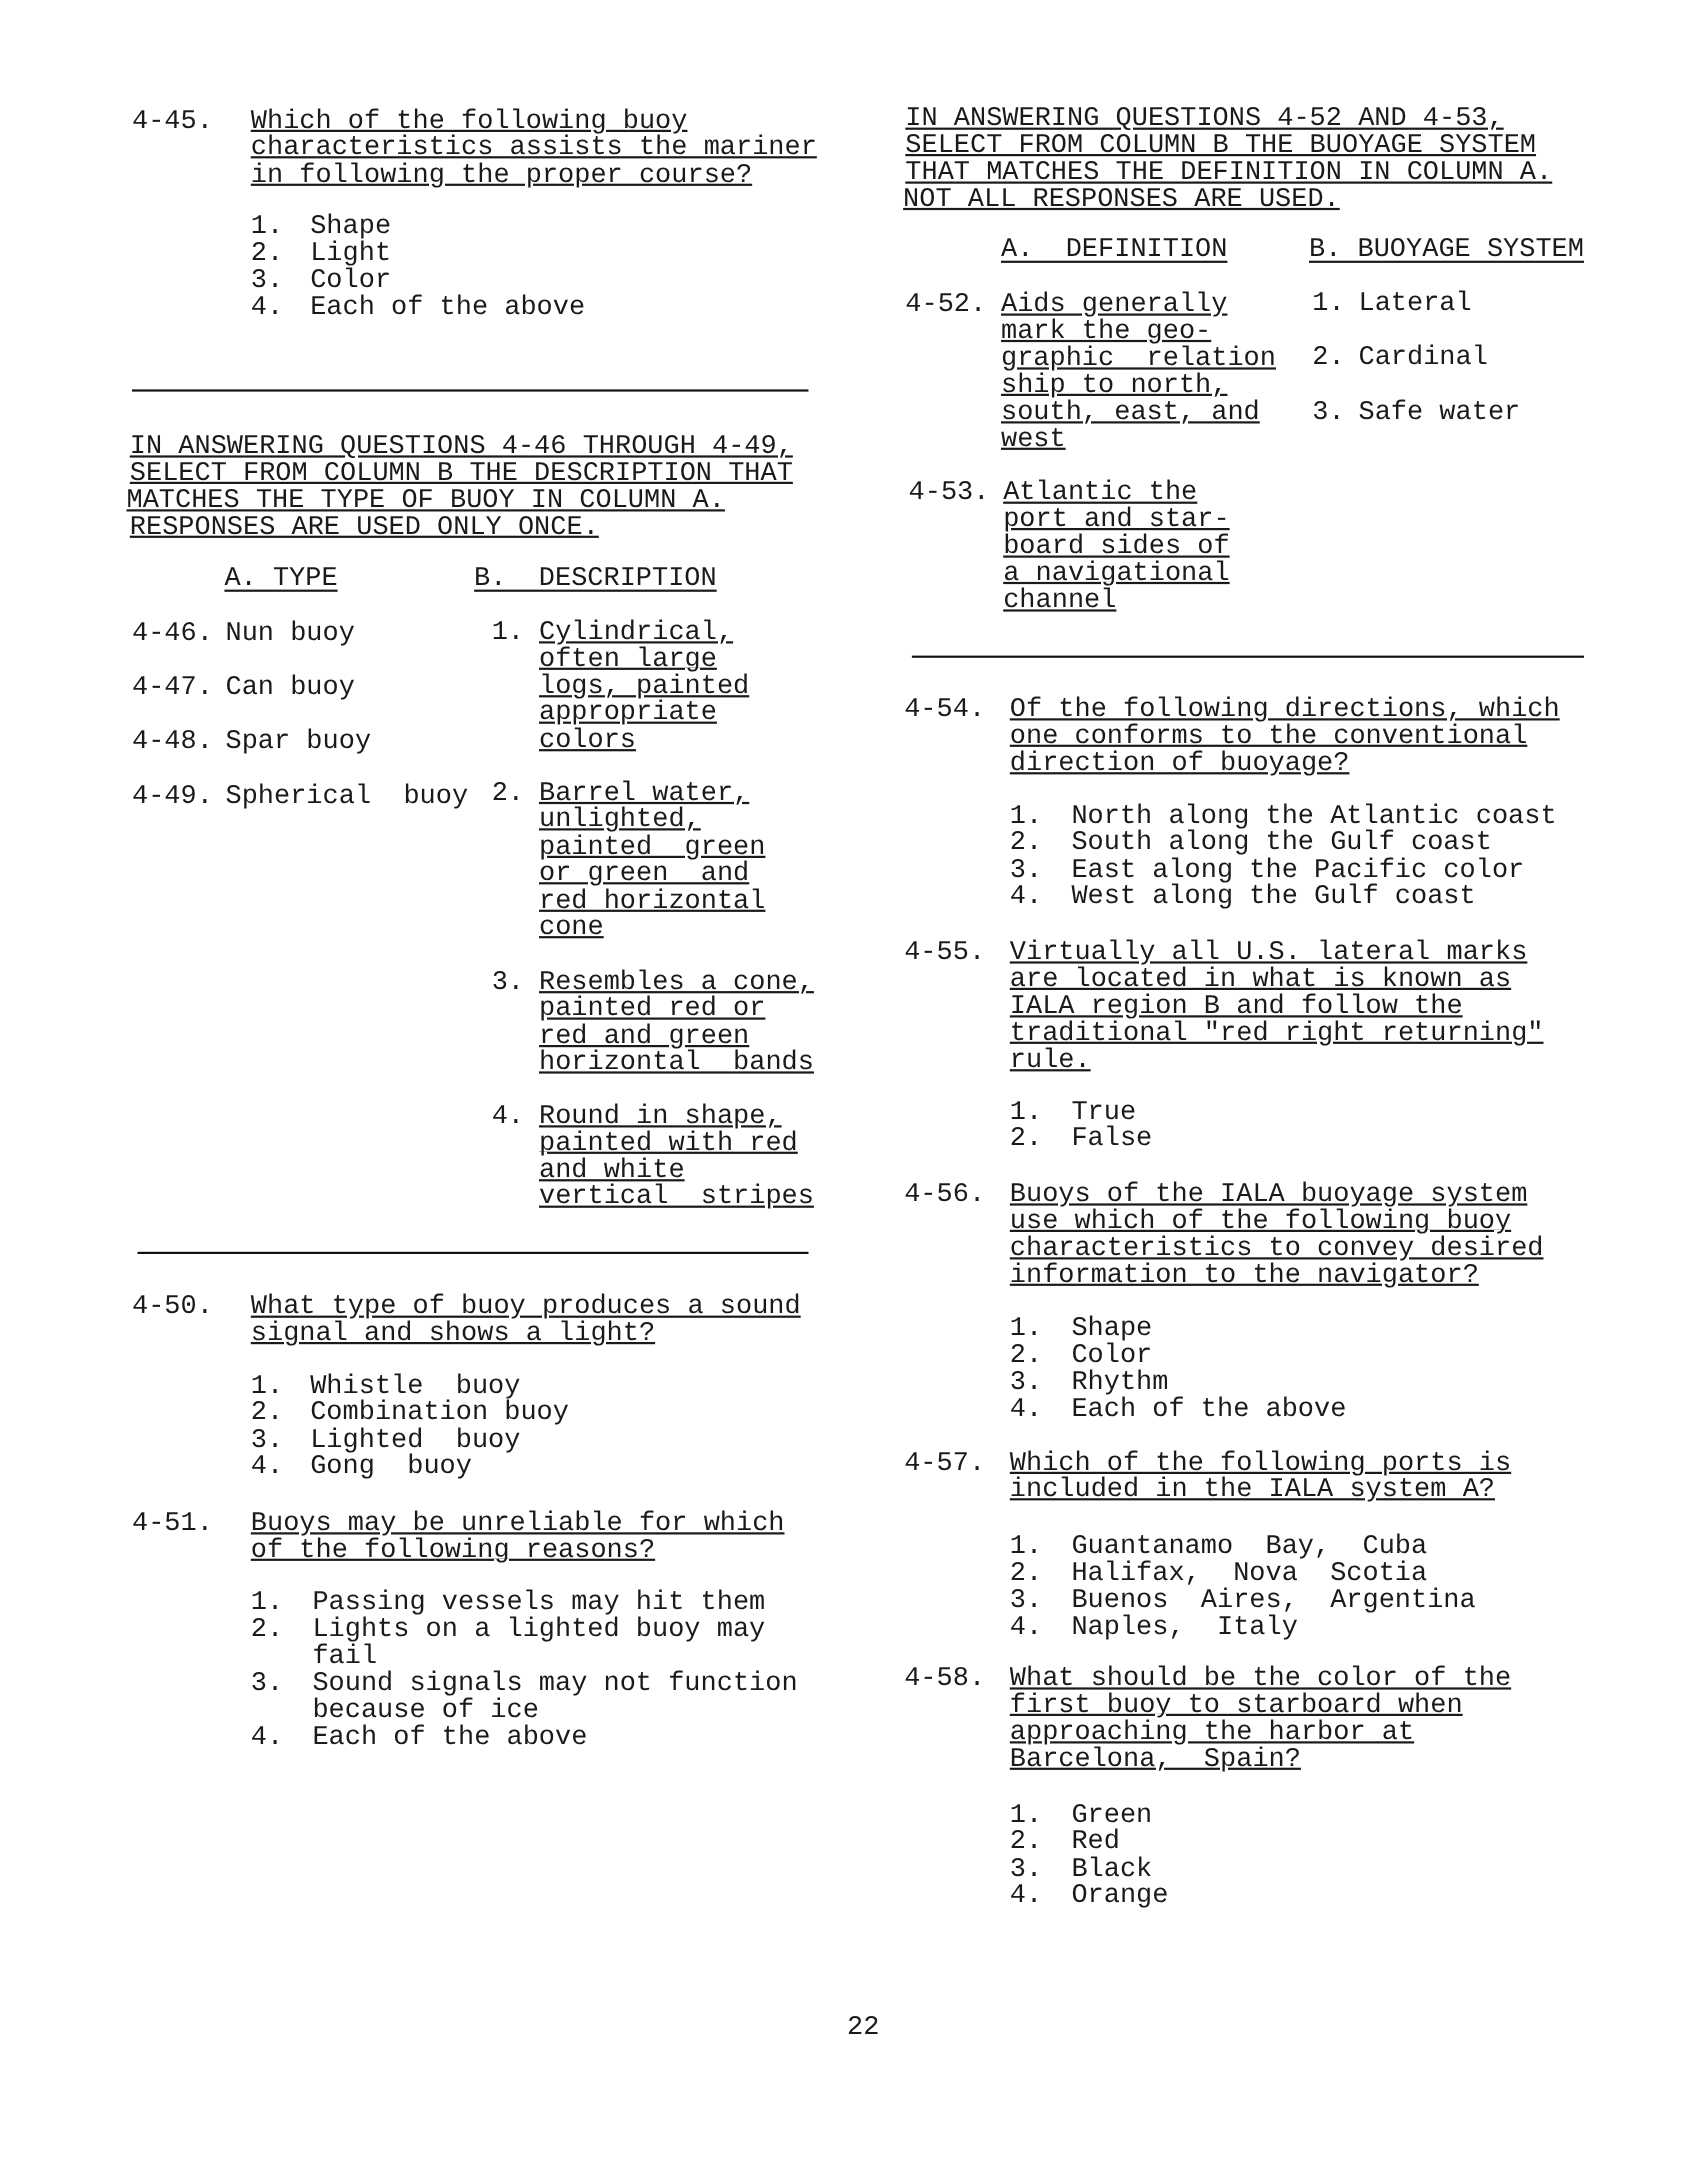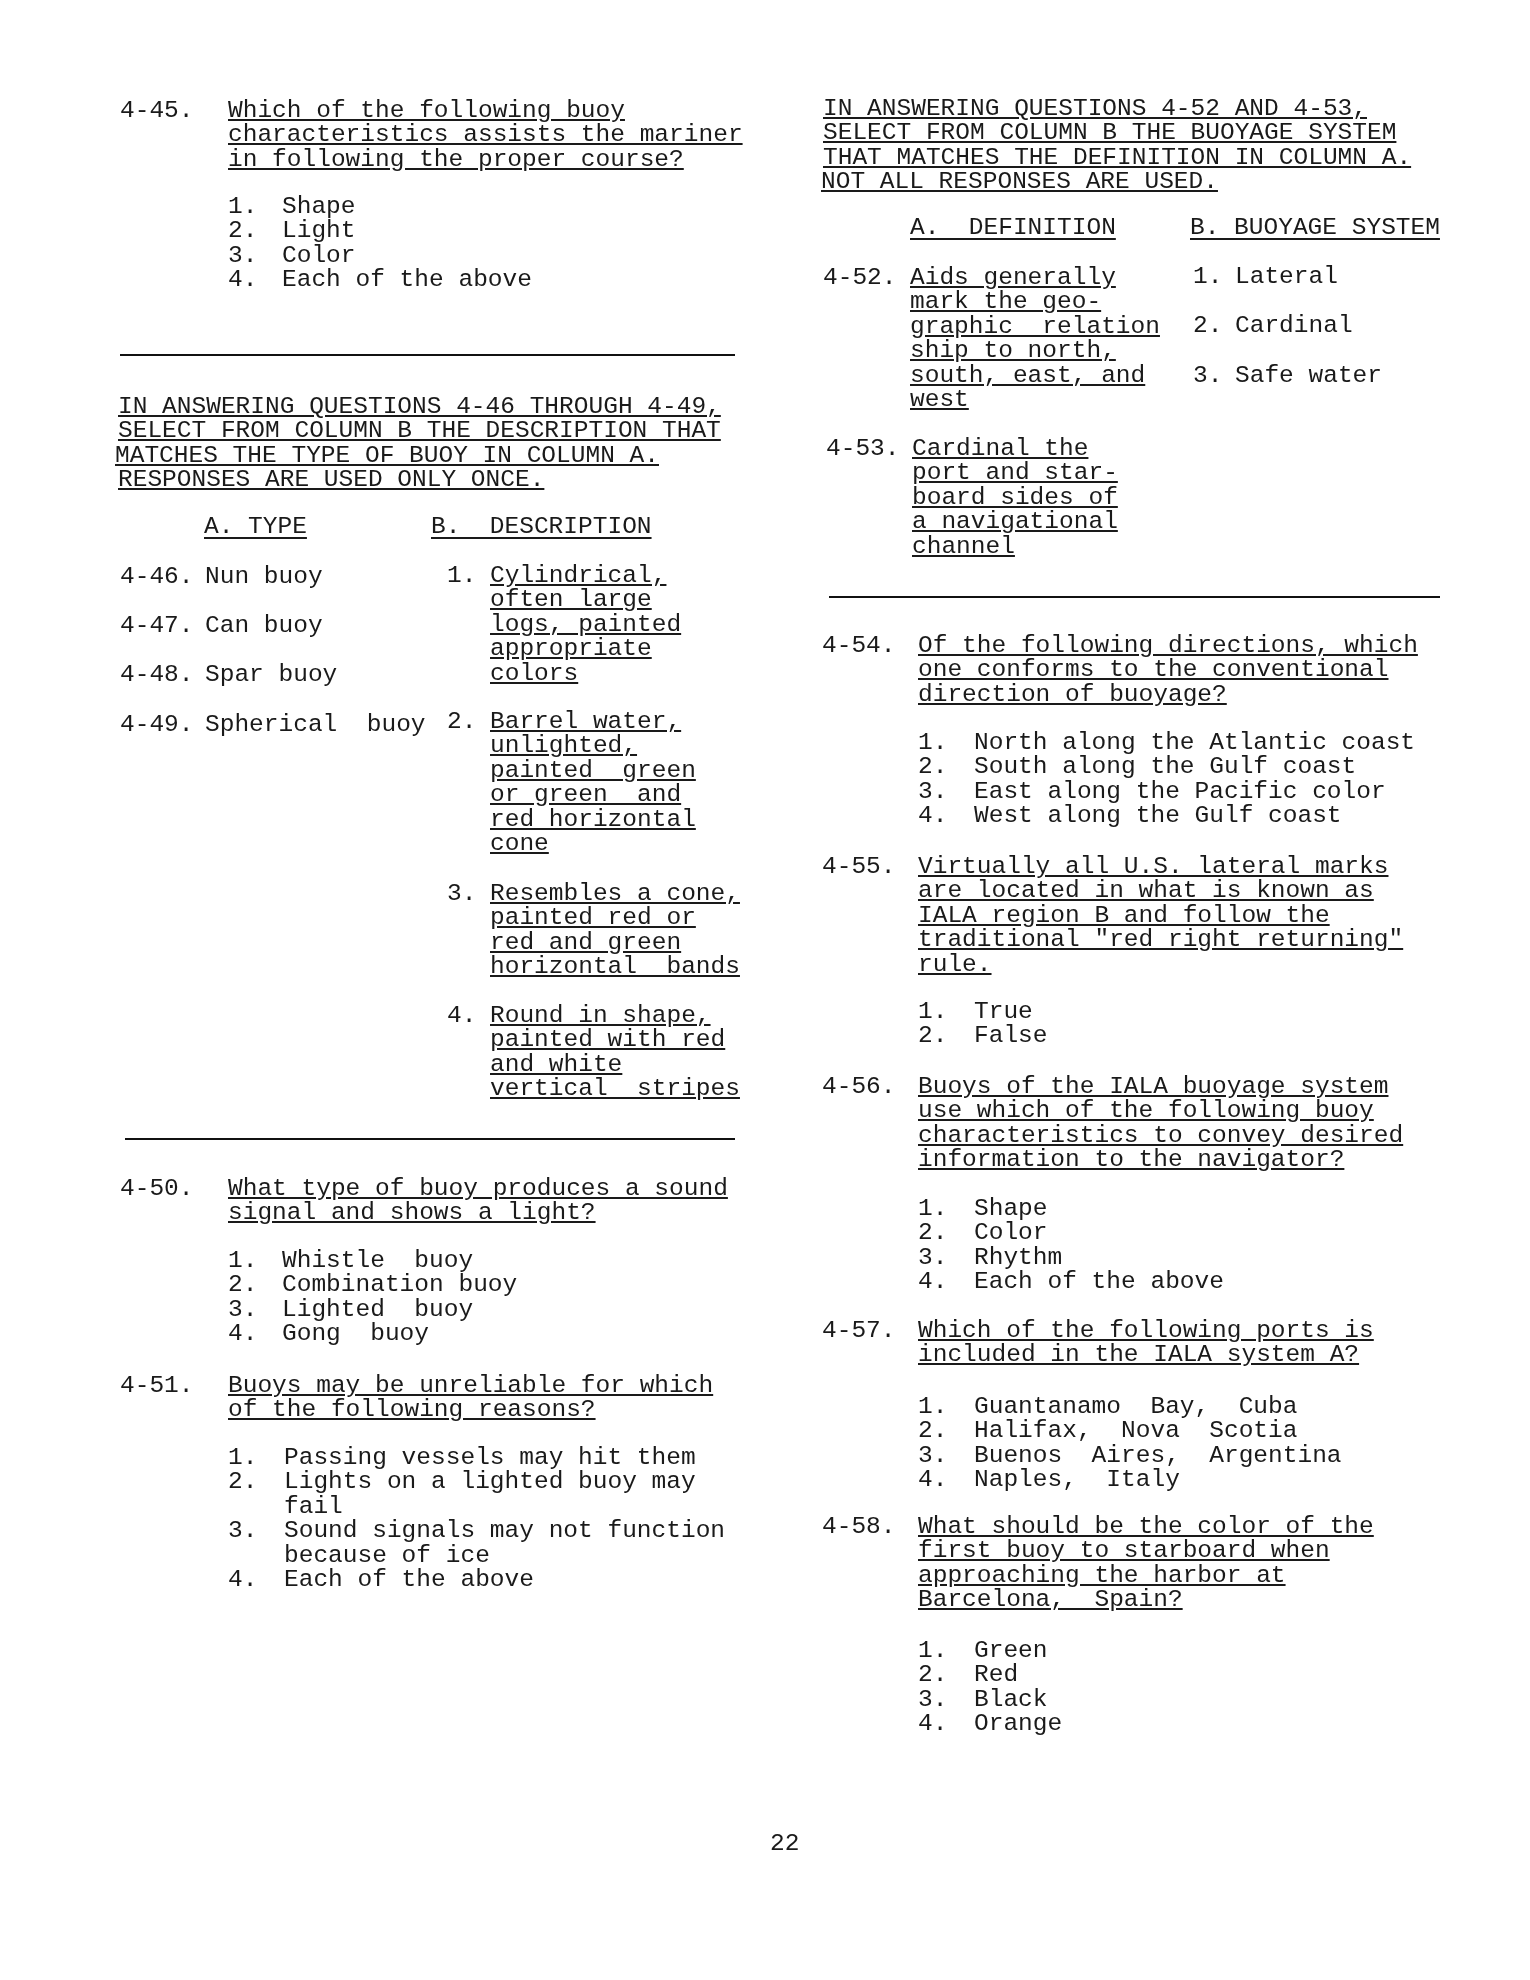--- a/index.html
+++ b/index.html
@@ -193,21 +193,21 @@
         <span class="line">mark the geo-</span>
         <span class="line">graphic  relation</span>
         <span class="line">ship to north,</span>
         <span class="line">south, east, and</span>
         <span class="line">west</span>
       </div>
     </div>
     <div>
       <span class="abs" style="left:826px;top:437px">4-53.</span>
       <div class="blk" style="left:912px;top:437px">
-        <span class="line">Cardinal the</span>
+        <span class="line">Atlantic the</span>
         <span class="line">port and star-</span>
         <span class="line">board sides of</span>
         <span class="line">a navigational</span>
         <span class="line">channel</span>
       </div>
     </div>
   </div>
 
   <div>
     <div>

